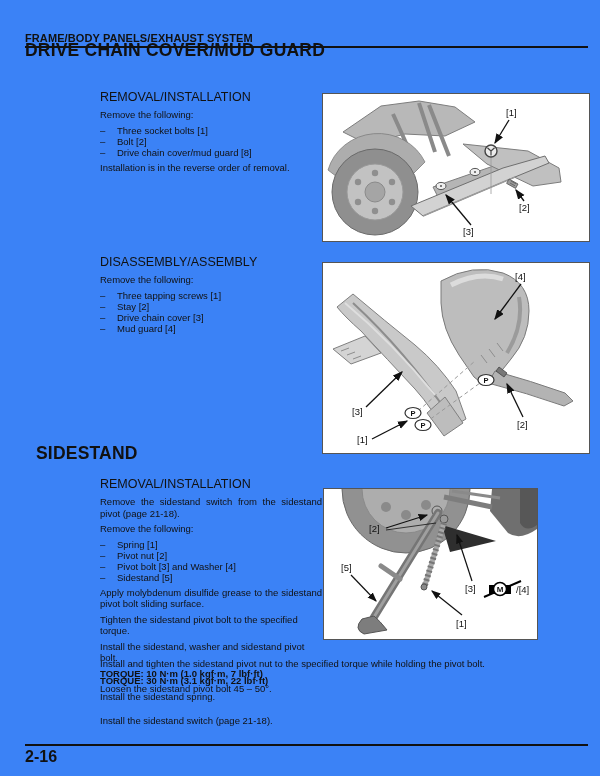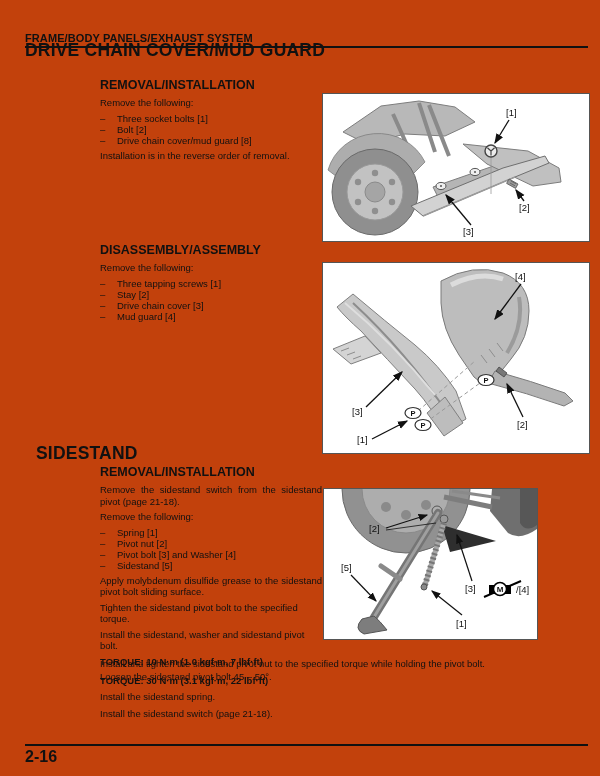--- a/index.html
+++ b/index.html
@@ -1,23 +1,23 @@
 <!DOCTYPE html>
 <html><head>
 <meta charset="utf-8">
 <style>
   html,body{margin:0;padding:0;background:#e8e8e8;}
-  .page{position:relative;width:600px;height:776px;background:#c2410c;
+  .page{position:relative;width:600px;height:776px;background:#3b82f6;
         font-family:"Liberation Sans",sans-serif;color:#111;overflow:hidden;}
   .hdr{position:absolute;left:25px;top:32px;width:560px;font-size:11px;font-weight:bold;letter-spacing:0.1px;}
   .hdr-rule{position:absolute;left:25px;top:46px;width:563px;border-top:2px solid #111;}
   .page-title{position:absolute;left:25px;top:40px;width:560px;font-size:17.5px;font-weight:bold;letter-spacing:0.2px;}
   .big-title{position:absolute;left:36px;top:443px;font-size:17.5px;font-weight:bold;letter-spacing:0.2px;}
   .col{position:absolute;font-size:9.5px;line-height:11.5px;}
-  .col h3{font-size:12.5px;line-height:14px;font-weight:bold;margin:0 0 5px 0;}
+  .col h3{font-size:12.5px;line-height:14px;font-weight:normal;margin:12px 0 5px 0;}
   .col p{margin:0 0 4px 0;}
   .col p.just{text-align:justify;}
   .col p.torque{font-weight:bold;margin:0 0 4px 0;}
   .bullets{margin:0 0 4px 0;}
   .bullet{display:flex;line-height:11px;}
   .bullet .dash{width:17px;flex:0 0 17px;}
   .fig{position:absolute;border:1px solid #555;background:#fff;}
   .fig svg{display:block;}
   svg text.lbl{font-family:"Liberation Sans",sans-serif;font-size:9.5px;fill:#111;}
   svg text.sym{font-family:"Liberation Sans",sans-serif;font-weight:bold;fill:#111;}
@@ -253,20 +253,20 @@
         <text class="lbl" x="132" y="138">[1]</text>
         <line x1="138" y1="126" x2="108" y2="102" stroke="#111" stroke-width="1.2" marker-end="url(#f3a)"></line>
         <text class="lbl" x="192" y="104">/[4]</text>
       </g>
     </svg>
   </div>
 
   <div class="col" style="left:100px;top:658px;width:465px;">
     <p style="margin-bottom:5px;">Install and tighten the sidestand pivot nut to the specified torque while holding the pivot bolt.</p>
     <p class="torque" style="margin-bottom:5px;">TORQUE: 30 N·m (3.1 kgf·m, 22 lbf·ft)</p>
-    <p style="margin-bottom:5px;">Install the sidestand spring.</p>
+    <p style="margin-bottom:12px;">Install the sidestand spring.</p>
     <p>Install the sidestand switch (page 21-18).</p>
   </div>
 
   <div class="ftr-rule"></div>
   <div class="ftr">2-16</div>
 
 </div>
 
 </body></html>

